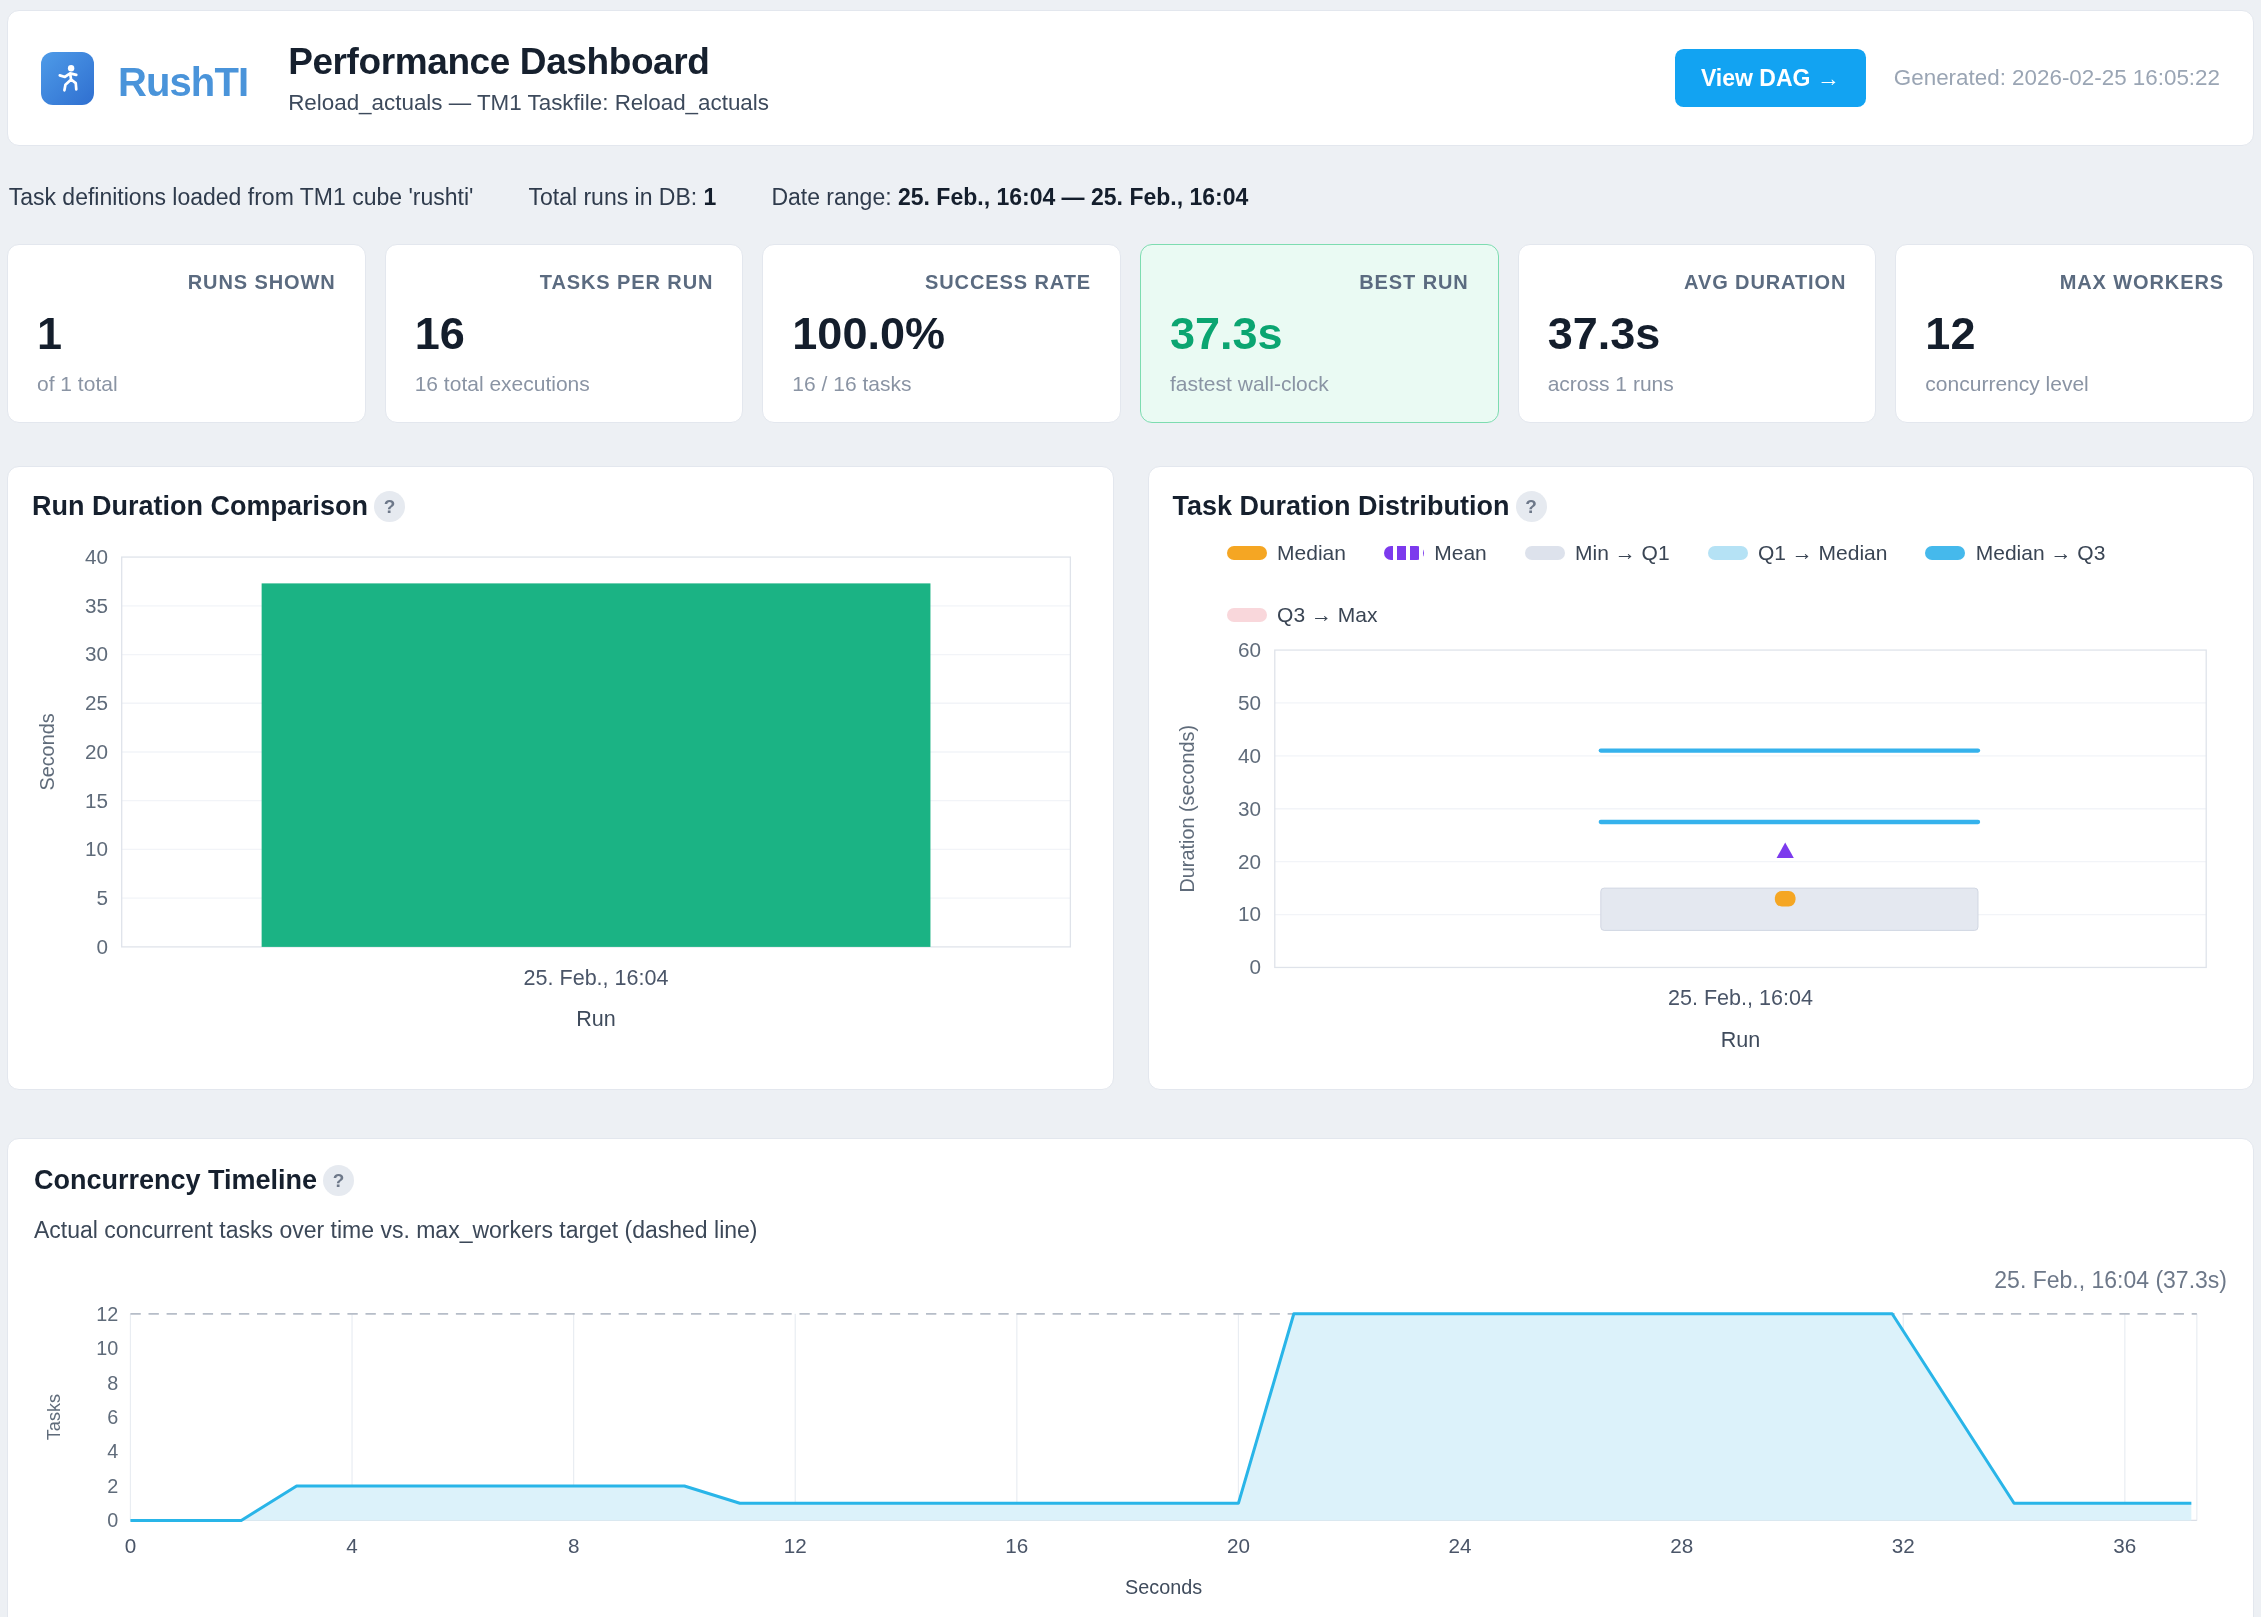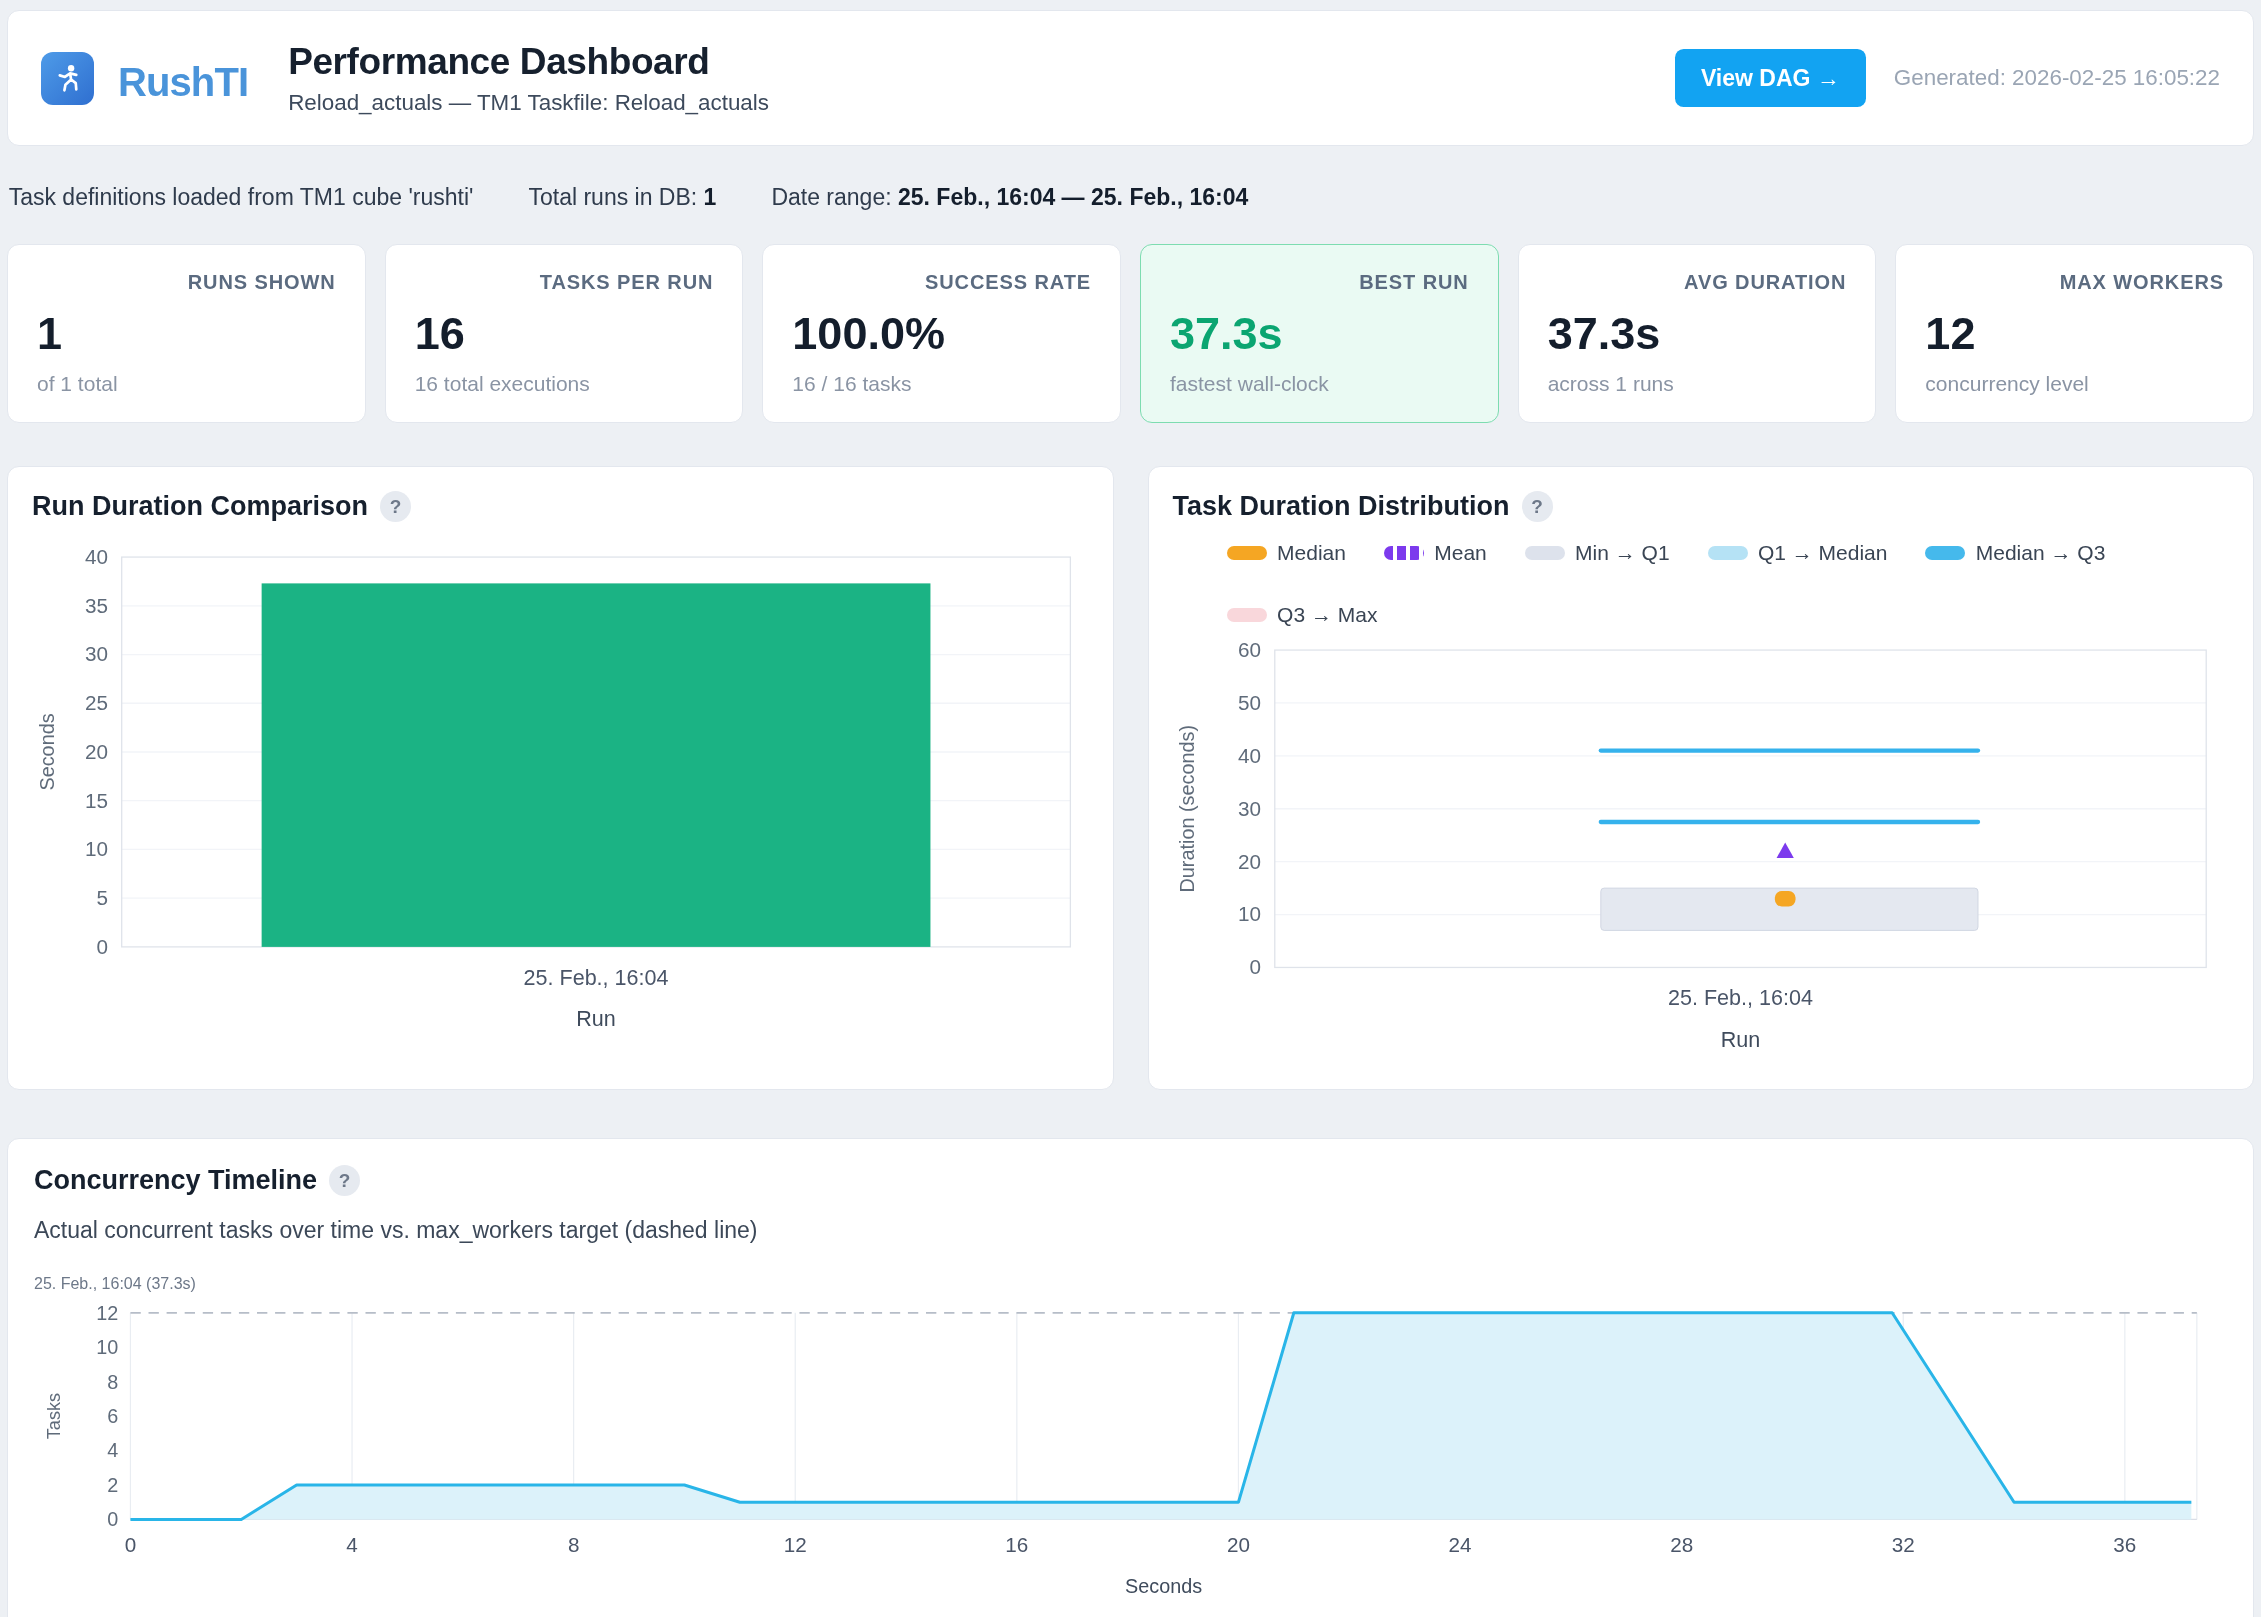--- a/index.html
+++ b/index.html
@@ -53,39 +53,39 @@
   .stat-card { flex: 1; padding: 26px 29px; }
   .stat-label { font-size: 20px; font-weight: bold; color: #5b6b80; letter-spacing: 0.9px; text-align: right; }
   .stat-value { font-size: 45px; font-weight: bold; color: #141e2c; margin: 14px 0 12px; }
   .stat-sub { font-size: 21px; color: #8a94a4; }
   .stat-card.best { background: #eafaf3; border-color: #7ddcb0; }
   .stat-card.best .stat-value { color: #0ba571; }
 
   
   .charts-row { display: flex; gap: 34px; margin-top: 43px; }
   .chart-card { flex: 1; padding: 24px 24px 15.5px; min-height: 603px; }
-  .chart-title-row { display: flex; align-items: center; gap: 12px; }
+  .chart-title-row { display: flex; align-items: center; gap: 6px; }
   .chart-title { font-size: 27px; font-weight: bold; color: #16202e; }
   .help {
     width: 31px; height: 31px; border-radius: 50%; background: #e6eaf0; color: #6d7889;
     font-size: 19px; font-weight: bold; display: flex; align-items: center; justify-content: center;
     cursor: pointer;
   }
   .chart-host { margin-top: 22.4px; }
   .legend {
     display: flex; flex-wrap: wrap; justify-content: flex-start;
     column-gap: 26px; row-gap: 14px; max-width: 948px; margin: 19px auto 3.4px; gap: 38px;
   }
   .legend-item { display: flex; align-items: center; gap: 10.3px; font-size: 21px; color: #3a4554; }
   .swatch { width: 40px; height: 14px; border-radius: 7px; display: inline-block; }
 
   
   .timeline-card { margin-top: 48px; padding: 26px 26px 17px; min-height: 479px; }
   .timeline-sub { font-size: 23px; color: #3c4858; margin-top: 21px; }
-  .annotation { text-align: left; font-size: 16px; color: #6d7889; margin-top: 31px; margin-bottom: 5.2px; }
+  .annotation { text-align: right; font-size: 23px; color: #6d7889; margin-top: 23px; margin-bottom: 5.2px; }
 
   svg { font-family: inherit; display: block; }
 </style>
 </head>
 <body>
 
 <div class="page">
 
   <div class="card header-card">
     <div class="logo">

